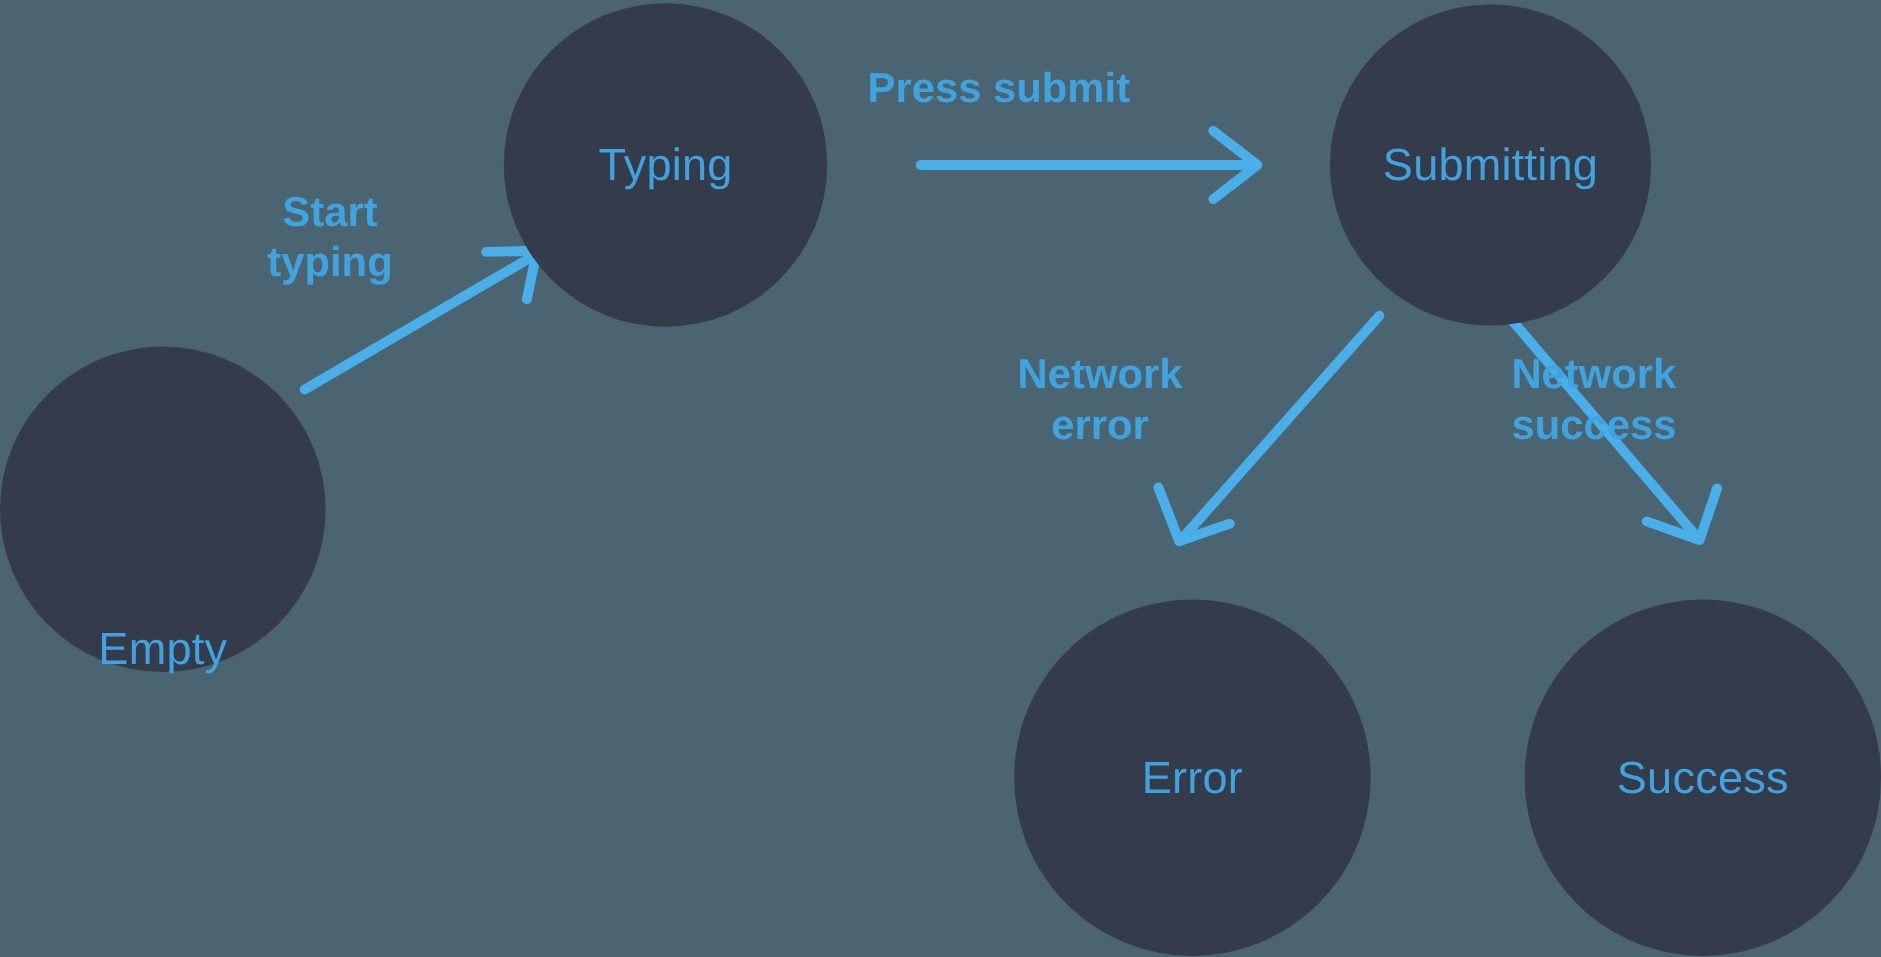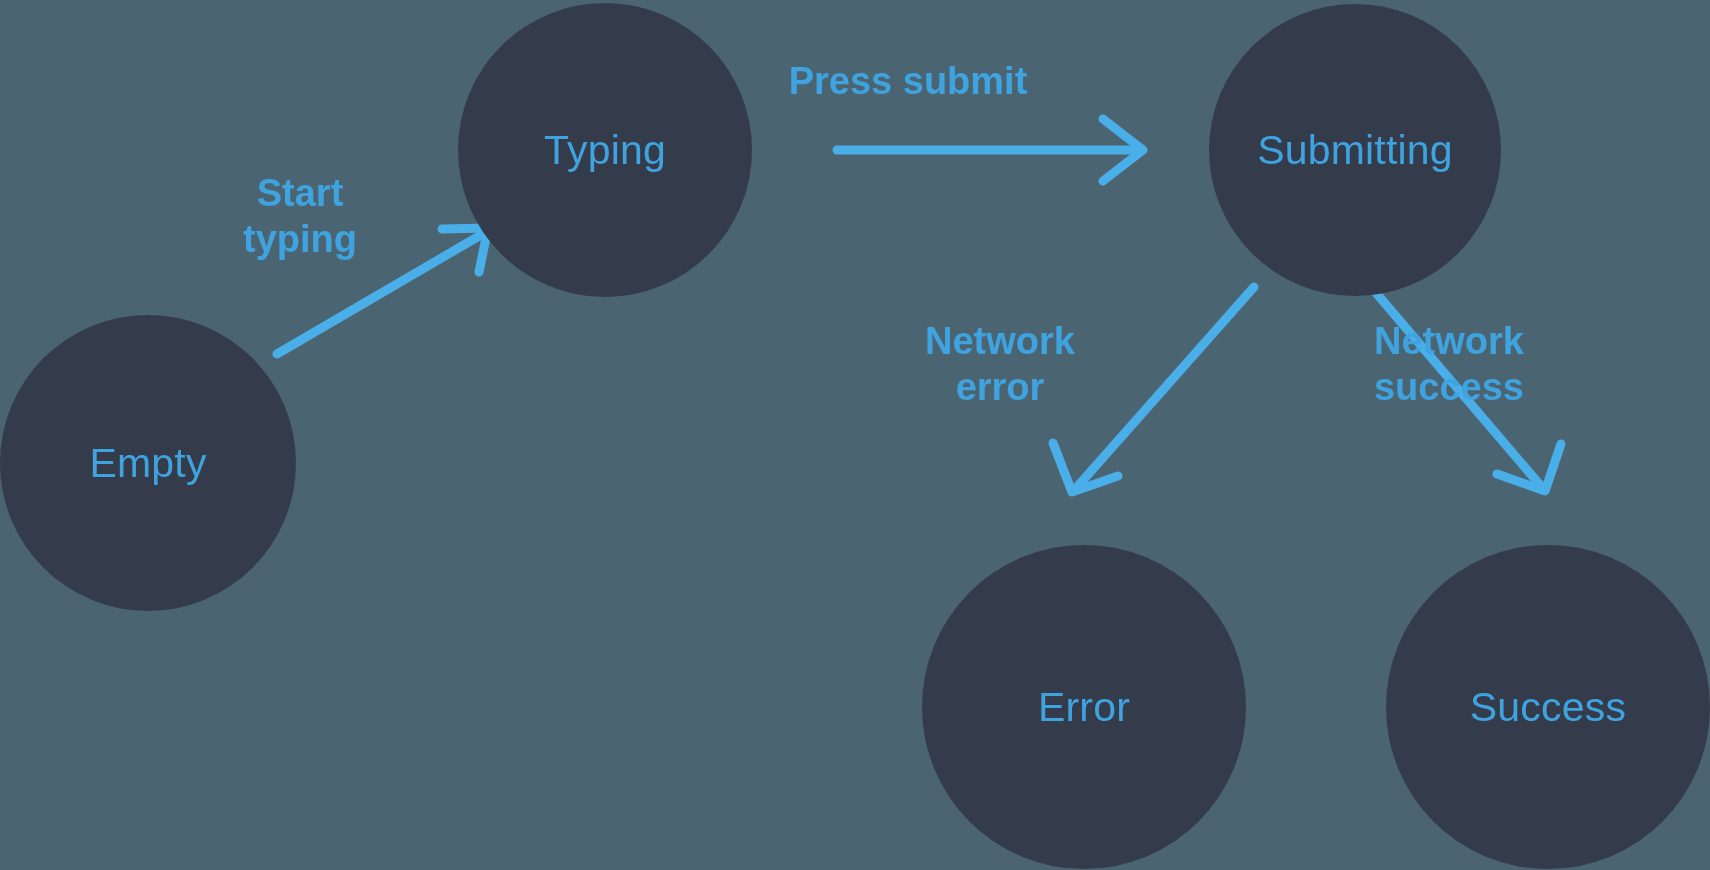--- a/index.html
+++ b/index.html
@@ -81,21 +81,21 @@
       <line x1="1254" y1="287" x2="1077" y2="487"></line>
       <path d="M 1053 443 L 1072 492 L 1118 476"></path>
     </g>
 
     <g>
       <line x1="1371" y1="287" x2="1540" y2="485"></line>
       <path d="M 1497 474 L 1545 491 L 1561 444"></path>
     </g>
   </svg>
 
-  <div class="node" style="left:0px; top:315px; width:296px; height:296px;">
+  <div class="node" style="left:0px; top:315px; width:296px; height:296px;align-items:flex-end;">
     <span class="node-label">Empty</span>
   </div>
 
   <div class="node" style="left:458px; top:3px; width:294px; height:294px;">
     <span class="node-label">Typing</span>
   </div>
 
   <div class="node" style="left:1209px; top:4px; width:292px; height:292px;">
     <span class="node-label">Submitting</span>
   </div>

